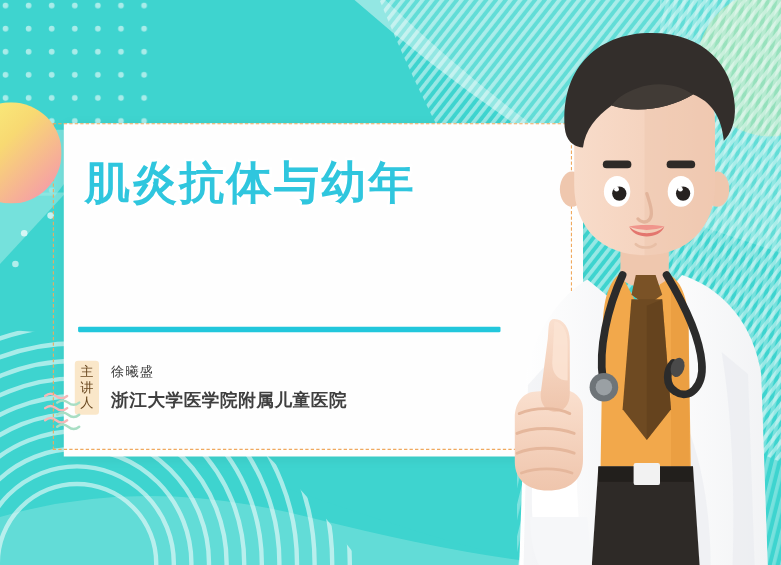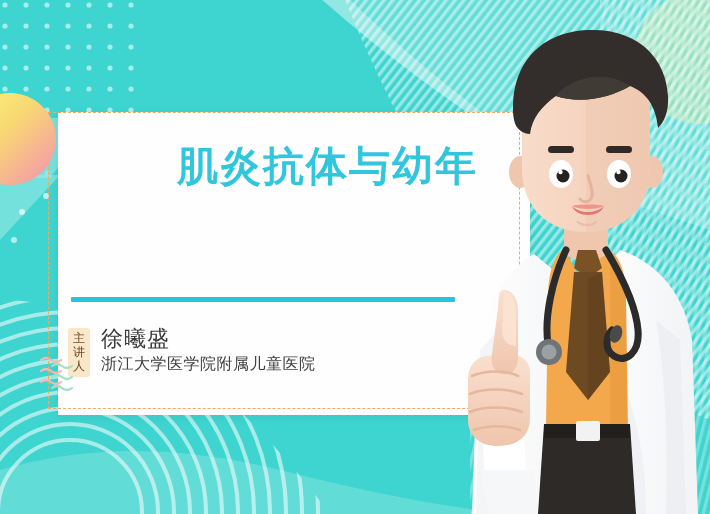--- a/index.html
+++ b/index.html
@@ -26,23 +26,23 @@
     position:absolute;
     left:48px; top:112px;
     width:472px; height:297px;
     border:1.5px dashed #F0A95E;
     pointer-events:none;
   }
 
   
   .title-wrap {
     position:absolute;
-    left:58px; top:138px;
+    left:45px; top:138px;
     width:420px;
-    text-align:right;
+    text-align:left;
     padding-left:32px;
   }
   .title-line {
     font-family:"DejaVu Sans", sans-serif;
     font-size:41px;
     font-weight:bold;
     line-height:57px;
     letter-spacing:2px;
     color:#2FC6DE;
     -webkit-text-stroke:4.5px #ffffff;
@@ -77,32 +77,33 @@
   .badge span {
     display:block;
     font-family:"DejaVu Sans", sans-serif;
     font-size:12px;
     line-height:14px;
     color:#6B4A22;
   }
   .speaker-text { margin-left:11px; }
   .speaker-name {
     font-family:"DejaVu Sans", sans-serif;
-    font-size:22px;
+    font-size:12px;
     line-height:23px;
     color:#3A3A3A;
     letter-spacing:1px;
   }
   .speaker-org {
     font-family:"DejaVu Sans", sans-serif;
     font-size:16px;
     line-height:24px;
     color:#3F3F3F;
     letter-spacing:0.5px;
     margin-top:2px;
+    font-weight:bold;
   }
 
   
   .waves { position:absolute; left:40px; top:356px; width:46px; height:36px; }
 
   
   .doctor { position:absolute; left:460px; top:0; width:250px; height:514px; }
 </style>
 </head>
 <body>

